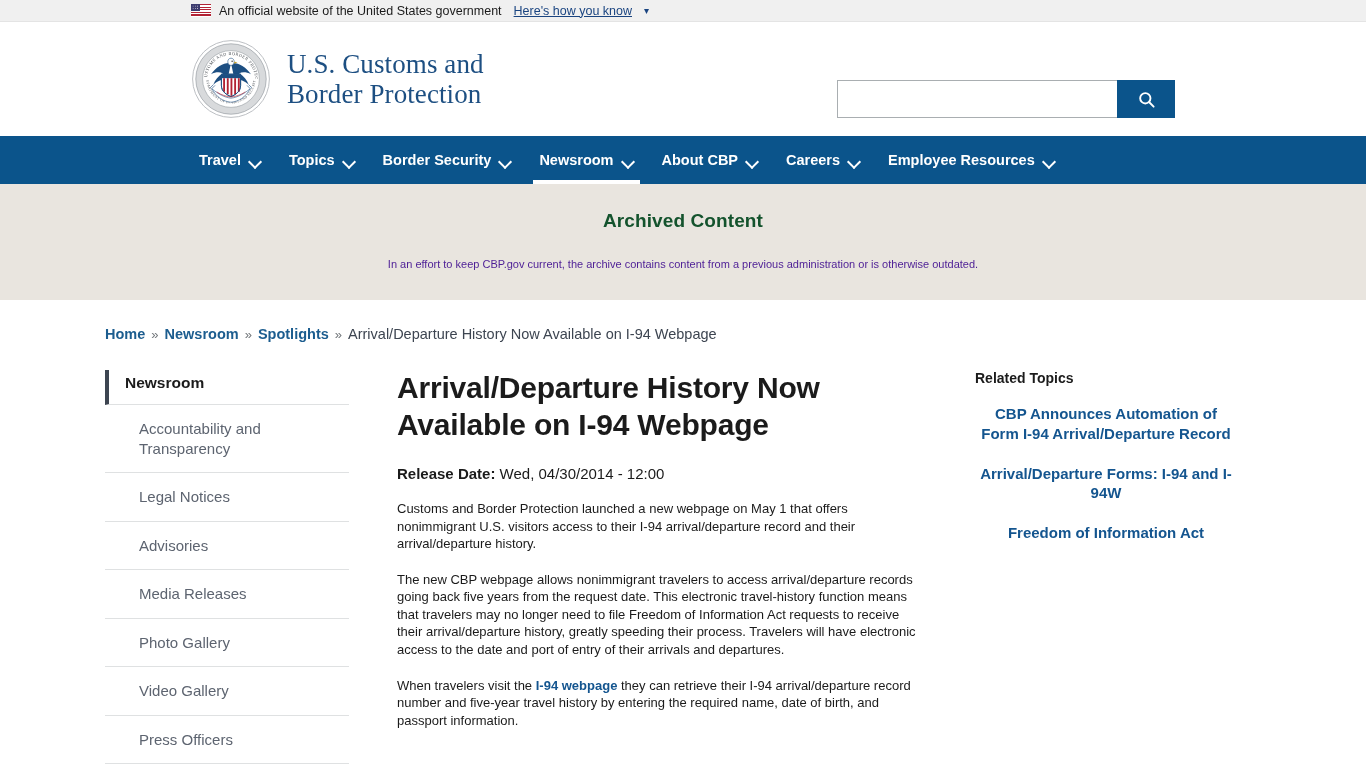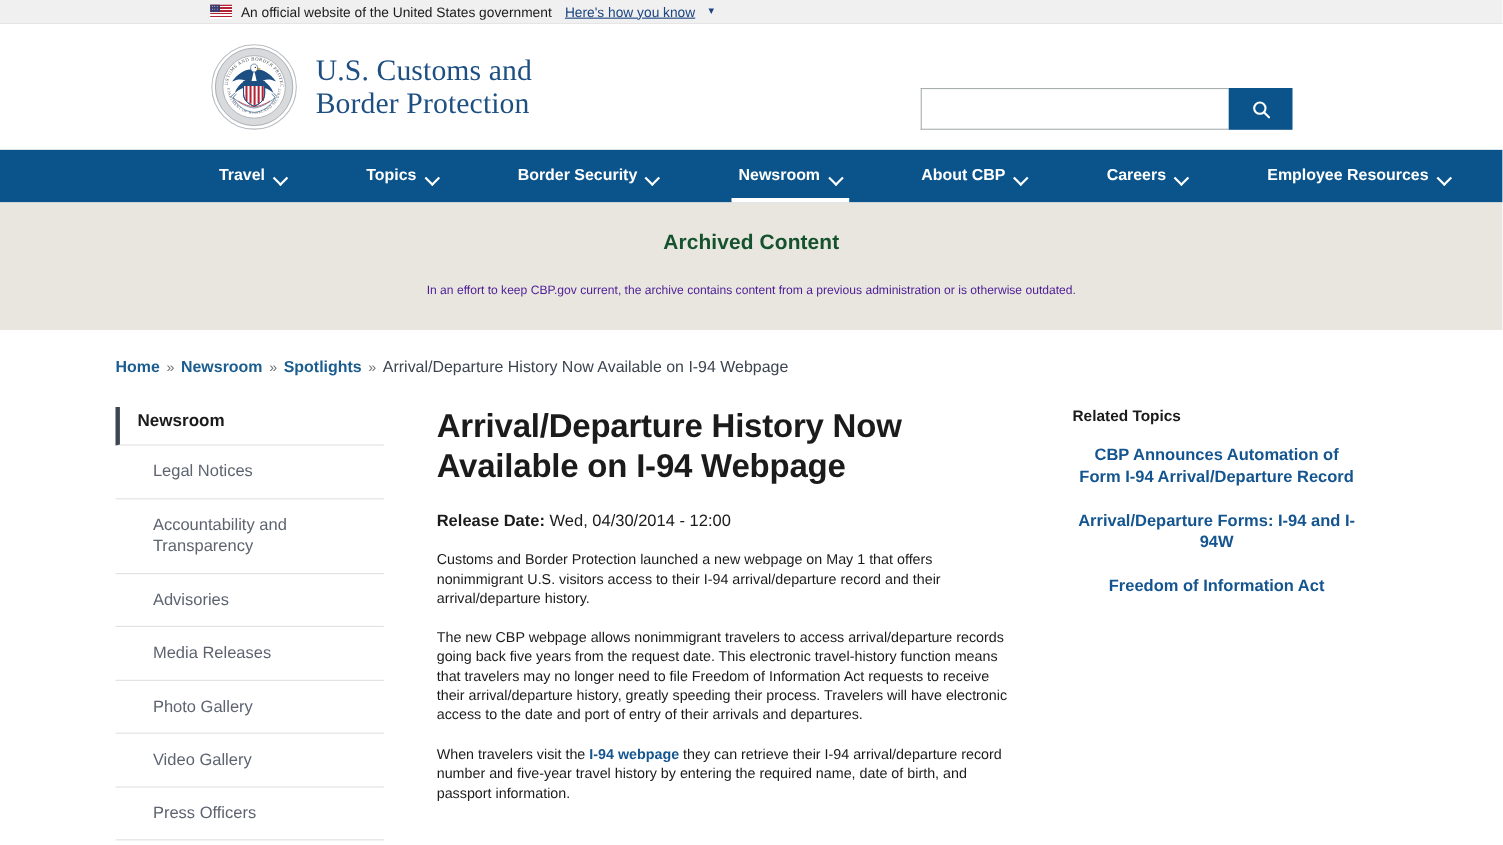--- a/index.html
+++ b/index.html
@@ -150,21 +150,20 @@
     background: #0b548b;
     height: 48px;
   }
   .nav-inner {
     width: 1000px;
     margin: 0 auto;
     height: 100%;
     display: flex;
     align-items: stretch;
     padding-left: 8px;
-    gap: 44px;
   }
   .nav-item {
     display: flex;
     align-items: center;
     gap: 9px;
     padding: 0 14px 0 14px;
     color: #ffffff;
     font-size: 14.5px;
     font-weight: 700;
     cursor: pointer;
@@ -449,22 +448,22 @@
     <span class="crumb-link">Spotlights</span>
     <span class="crumb-sep">»</span>
     <span class="crumb-current">Arrival/Departure History Now Available on I-94 Webpage</span>
   </div>
 
 <div class="content">
 
   <aside class="col-left">
     <div class="side-head">Newsroom</div>
     <ul class="side-menu" id="side-menu">
+        <li class="side-item">Accountability and Transparency</li>
         <li class="side-item">Legal Notices</li>
-        <li class="side-item">Accountability and Transparency</li>
         <li class="side-item">Advisories</li>
         <li class="side-item">Media Releases</li>
         <li class="side-item">Photo Gallery</li>
         <li class="side-item">Video Gallery</li>
         <li class="side-item">Press Officers</li>
       </ul>
   </aside>
 
   <main class="col-main">
     <h1 class="article-title">Arrival/Departure History Now Available on I-94 Webpage</h1>

